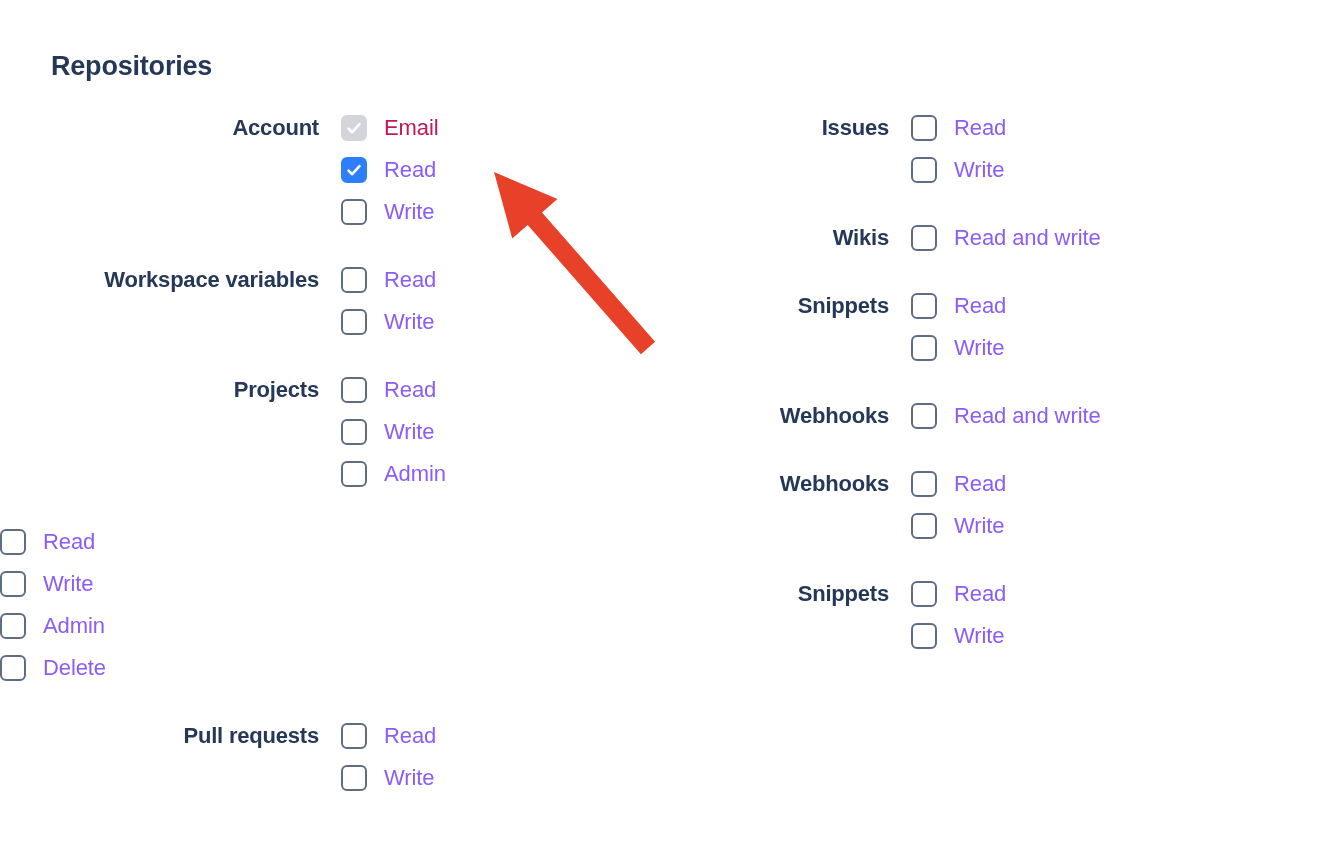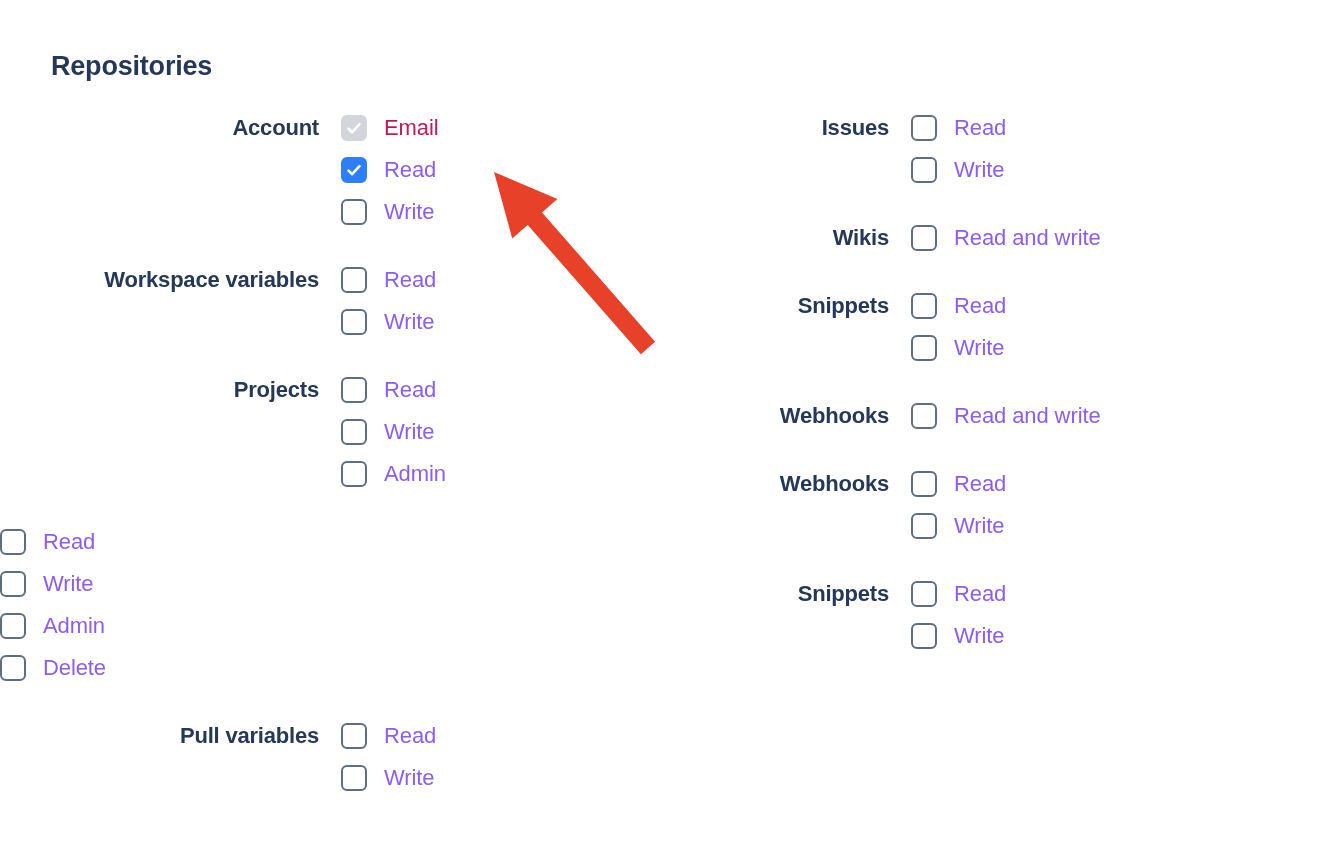--- a/index.html
+++ b/index.html
@@ -210,21 +210,21 @@
             <div class="cbox" role="checkbox" aria-checked="false"></div>
             <span class="option-label">Admin</span>
           </div>
           <div class="option-row">
             <div class="cbox" role="checkbox" aria-checked="false"></div>
             <span class="option-label">Delete</span>
           </div>
         </div>
       </div>
       <div class="perm-group">
-        <div class="group-label">Pull variables</div>
+        <div class="group-label">Pull requests</div>
         <div class="options">
           <div class="option-row">
             <div class="cbox" role="checkbox" aria-checked="false"></div>
             <span class="option-label">Read</span>
           </div>
           <div class="option-row">
             <div class="cbox" role="checkbox" aria-checked="false"></div>
             <span class="option-label">Write</span>
           </div>
         </div>

